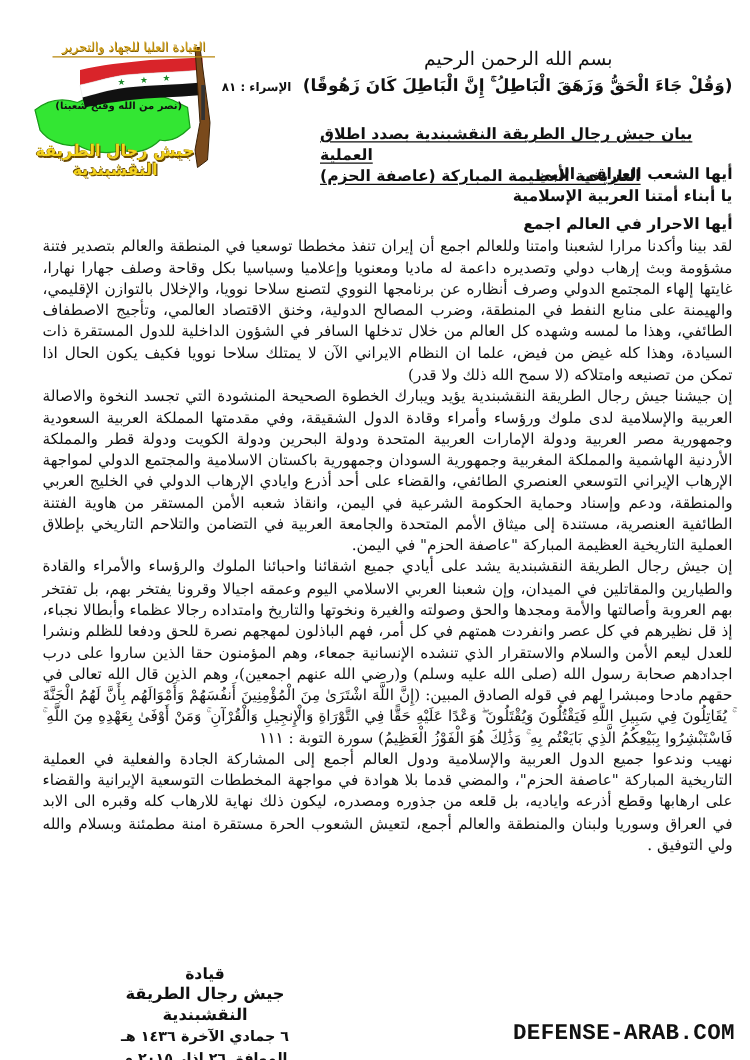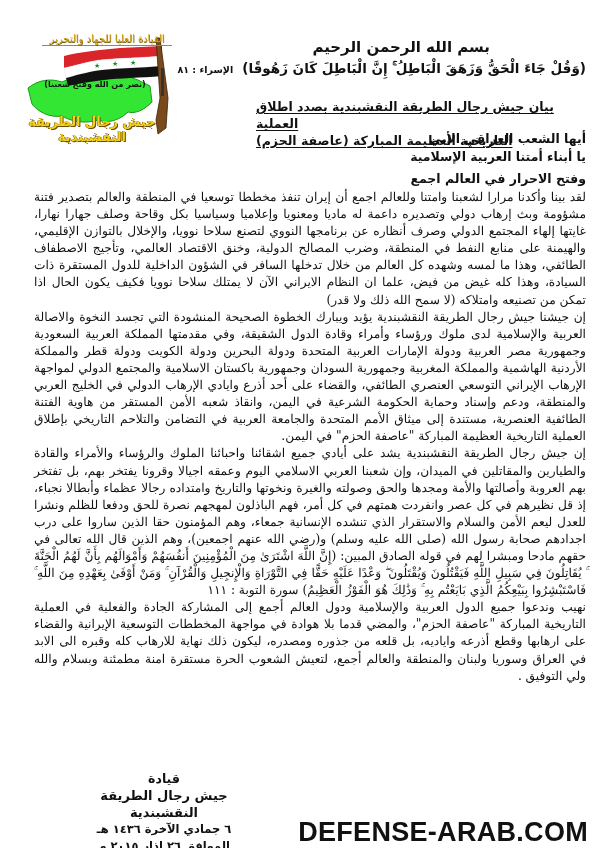--- a/index.html
+++ b/index.html
@@ -13,21 +13,21 @@
                   font-size: 10px; font-weight: normal; color: #d4a017; border-bottom: 1.5px solid #b8860b;
                   text-shadow: 0.5px 0.5px 0 #7a5a00; direction: rtl; line-height: 12px; }
     .logo svg { position: absolute; left: 0; top: 0; }
     .logo-slogan { position: absolute; left: 20px; top: 52px; width: 110px; text-align: center;
                    font-size: 8px; font-weight: bold; color: #111; direction: rtl; }
     .logo-name { position: absolute; left: 2px; top: 86px; width: 140px; text-align: center;
                  font-size: 13px; font-weight: bold; color: #f2d21c; direction: rtl;
                  text-shadow: 1px 1px 0 #6b4a00, -0.5px -0.5px 0 #6b4a00; }
 
     
-    .basmala { position: absolute; right: 110px; top: 38px; font-size: 15px; font-weight: bold;
+    .basmala { position: absolute; right: 110px; top: 38px; font-size: 15px; font-weight: normal;
                direction: rtl; font-family: "DejaVu Sans", sans-serif; margin-left: 48px; }
     .verse-line { position: absolute; right: 14px; top: 58px; direction: rtl; white-space: nowrap; }
     .verse-text { font-size: 13.5px; font-weight: bold; }
     .verse-ref { font-size: 9.5px; font-weight: bold; margin-right: 4px; }
 
     .stmt-title { position: absolute; right: 14px; top: 98px; width: 330px; direction: rtl; text-align: left;
                   font-size: 12.5px; font-weight: bold; line-height: 17px; }
     .stmt-title span { text-decoration: underline; text-underline-offset: 2px; }
 
     .greet { position: absolute; right: 14px; direction: rtl; font-size: 12.5px; font-weight: bold; white-space: nowrap; }
@@ -38,22 +38,22 @@
                  text-align-last: right; font-family: "DejaVu Serif", serif; font-size: 12.2px; line-height: 17.1px; }
     .body-text p { margin: 0; text-align: justify; }
 
     
     .sig { position: absolute; left: 84px; top: 770px; width: 160px; direction: rtl; text-align: center;
            font-weight: bold; line-height: 17px; }
     .sig .s1 { font-size: 12.5px; }
     .sig .s2 { font-size: 13px; }
     .sig .s3, .sig .s4 { font-size: 11.5px; }
 
-    .watermark { position: absolute; right: 12px; top: 817px; font-family: Liberation Sans, sans-serif;
-                 font-weight: bold; font-size: 27px; letter-spacing: 0.3px; color: #111; }
+    .watermark { position: absolute; right: 12px; top: 817px; font-family: Liberation Mono, monospace;
+                 font-weight: bold; font-size: 18px; letter-spacing: 0.3px; color: #111; }
   </style>
 </head>
 <body>
 
 <div class="page">
 
   <div class="logo">
     <svg width="150" height="112" viewBox="0 0 150 112">
 
       <path d="M8 60 C 18 52, 30 50, 42 54 C 54 48, 66 50, 76 46 C 90 48, 104 46, 118 52 L 130 58 L 132 74 C 124 82, 116 86, 108 84 C 100 92, 88 96, 78 92 C 66 96, 52 94, 42 88 C 30 90, 18 84, 12 76 Z" fill="#33e633" stroke="#1a9a1a" stroke-width="1"></path>
@@ -83,21 +83,21 @@
     <span class="verse-ref">الإسراء : ٨١</span>
   </div>
 
   <div class="stmt-title">
     <span>بيان جيش رجال الطريقة النقشبندية بصدد اطلاق العملية</span><br>
     <span>التاريخية العظيمة المباركة (عاصفة الحزم)</span>
   </div>
 
   <div class="greet g1">أيها الشعب العراقي الأبي</div>
   <div class="greet g2">يا أبناء أمتنا العربية الإسلامية</div>
-  <div class="greet g3">وفتح الاحرار في العالم اجمع</div>
+  <div class="greet g3">أيها الاحرار في العالم اجمع</div>
 
   <div class="body-text">
     <p>لقد بينا وأكدنا مرارا لشعبنا وامتنا وللعالم اجمع أن إيران تنفذ مخططا توسعيا في المنطقة والعالم بتصدير فتنة مشؤومة وبث إرهاب دولي وتصديره داعمة له ماديا ومعنويا وإعلاميا وسياسيا بكل وقاحة وصلف جهارا نهارا، غايتها إلهاء المجتمع الدولي وصرف أنظاره عن برنامجها النووي لتصنع سلاحا نوويا، والإخلال بالتوازن الإقليمي، والهيمنة على منابع النفط في المنطقة، وضرب المصالح الدولية، وخنق الاقتصاد العالمي، وتأجيج الاصطفاف الطائفي، وهذا ما لمسه وشهده كل العالم من خلال تدخلها السافر في الشؤون الداخلية للدول المستقرة ذات السيادة، وهذا كله غيض من فيض، علما ان النظام الايراني الآن لا يمتلك سلاحا نوويا فكيف يكون الحال اذا تمكن من تصنيعه وامتلاكه (لا سمح الله ذلك ولا قدر)</p>
     <p>إن جيشنا جيش رجال الطريقة النقشبندية يؤيد ويبارك الخطوة الصحيحة المنشودة التي تجسد النخوة والاصالة العربية والإسلامية لدى ملوك ورؤساء وأمراء وقادة الدول الشقيقة، وفي مقدمتها المملكة العربية السعودية وجمهورية مصر العربية ودولة الإمارات العربية المتحدة ودولة البحرين ودولة الكويت ودولة قطر والمملكة الأردنية الهاشمية والمملكة المغربية وجمهورية السودان وجمهورية باكستان الاسلامية والمجتمع الدولي لمواجهة الإرهاب الإيراني التوسعي العنصري الطائفي، والقضاء على أحد أذرع وايادي الإرهاب الدولي في الخليج العربي والمنطقة، ودعم وإسناد وحماية الحكومة الشرعية في اليمن، وانقاذ شعبه الأمن المستقر من هاوية الفتنة الطائفية العنصرية، مستندة إلى ميثاق الأمم المتحدة والجامعة العربية في التضامن والتلاحم التاريخي بإطلاق العملية التاريخية العظيمة المباركة "عاصفة الحزم" في اليمن.</p>
     <p>إن جيش رجال الطريقة النقشبندية يشد على أيادي جميع اشقائنا واحبائنا الملوك والرؤساء والأمراء والقادة والطيارين والمقاتلين في الميدان، وإن شعبنا العربي الاسلامي اليوم وعمقه اجيالا وقرونا يفتخر بهم، بل تفتخر بهم العروبة وأصالتها والأمة ومجدها والحق وصولته والغيرة ونخوتها والتاريخ وامتداده رجالا عظماء وأبطالا نجباء، إذ قل نظيرهم في كل عصر وانفردت همتهم في كل أمر، فهم الباذلون لمهجهم نصرة للحق ودفعا للظلم ونشرا للعدل ليعم الأمن والسلام والاستقرار الذي تنشده الإنسانية جمعاء، وهم المؤمنون حقا الذين ساروا على درب اجدادهم صحابة رسول الله (صلى الله عليه وسلم) و(رضي الله عنهم اجمعين)، وهم الذين قال الله تعالى في حقهم مادحا ومبشرا لهم في قوله الصادق المبين: (إِنَّ اللَّهَ اشْتَرَىٰ مِنَ الْمُؤْمِنِينَ أَنفُسَهُمْ وَأَمْوَالَهُم بِأَنَّ لَهُمُ الْجَنَّةَ ۚ يُقَاتِلُونَ فِي سَبِيلِ اللَّهِ فَيَقْتُلُونَ وَيُقْتَلُونَ ۖ وَعْدًا عَلَيْهِ حَقًّا فِي التَّوْرَاةِ وَالْإِنجِيلِ وَالْقُرْآنِ ۚ وَمَنْ أَوْفَىٰ بِعَهْدِهِ مِنَ اللَّهِ ۚ فَاسْتَبْشِرُوا بِبَيْعِكُمُ الَّذِي بَايَعْتُم بِهِ ۚ وَذَٰلِكَ هُوَ الْفَوْزُ الْعَظِيمُ) سورة التوبة : ١١١</p>
     <p>نهيب وندعوا جميع الدول العربية والإسلامية ودول العالم أجمع إلى المشاركة الجادة والفعلية في العملية التاريخية المباركة "عاصفة الحزم"، والمضي قدما بلا هوادة في مواجهة المخططات التوسعية الإيرانية والقضاء على ارهابها وقطع أذرعه واياديه، بل قلعه من جذوره ومصدره، ليكون ذلك نهاية للارهاب كله وقبره الى الابد في العراق وسوريا ولبنان والمنطقة والعالم أجمع، لتعيش الشعوب الحرة مستقرة امنة مطمئنة وبسلام والله ولي التوفيق .</p>
   </div>
 
   <div class="sig">
     <div class="s1">قيادة</div>

